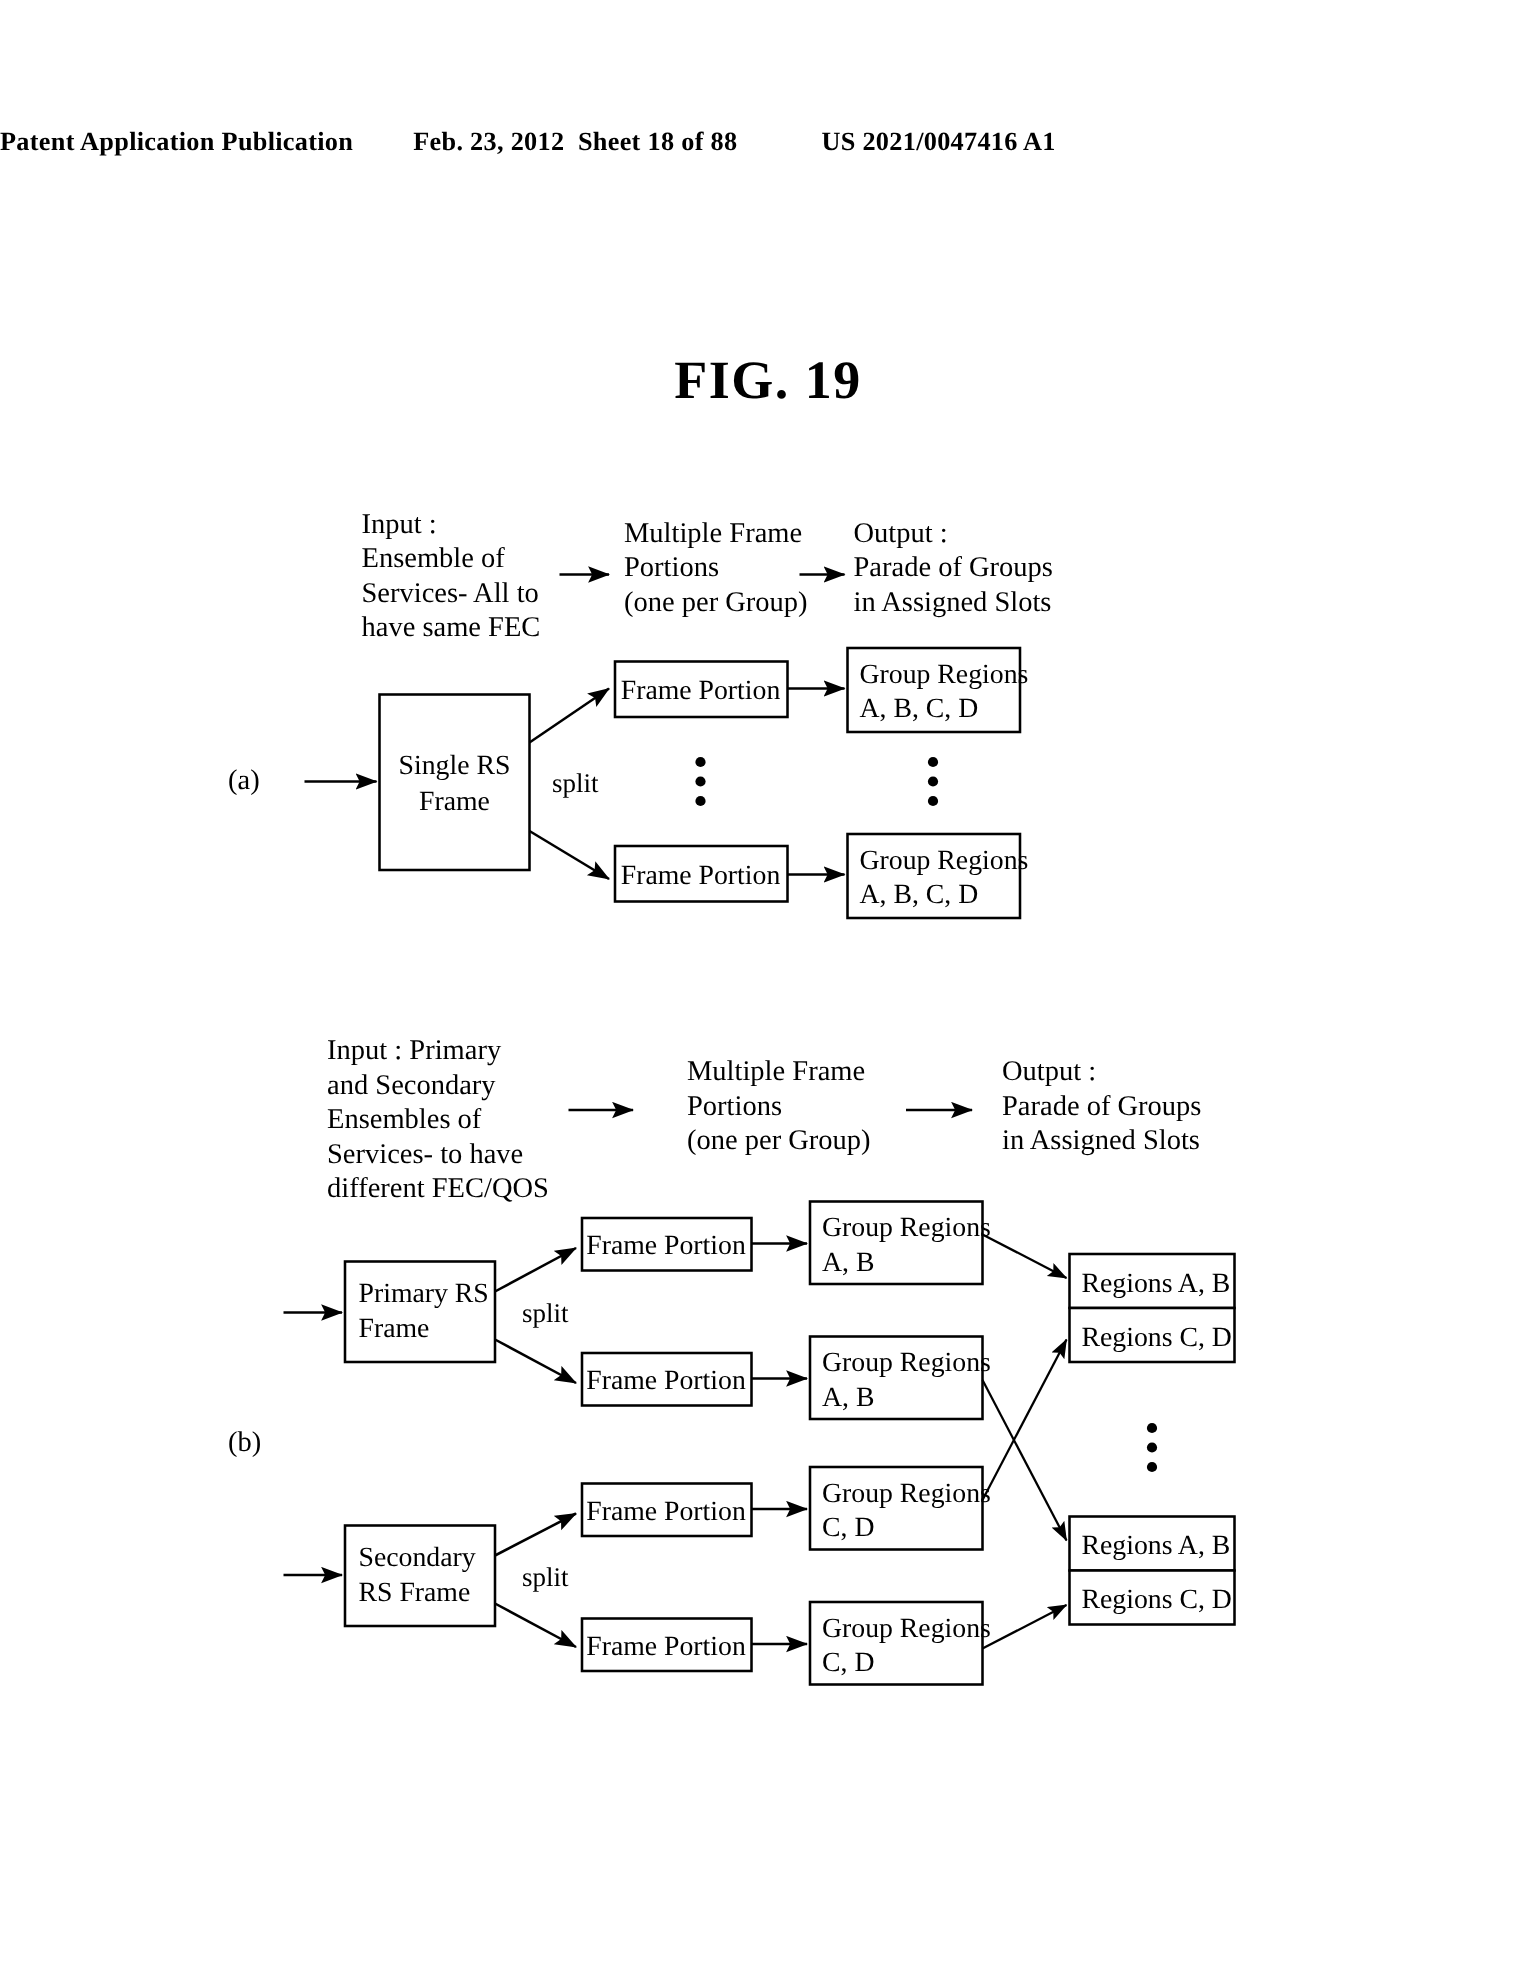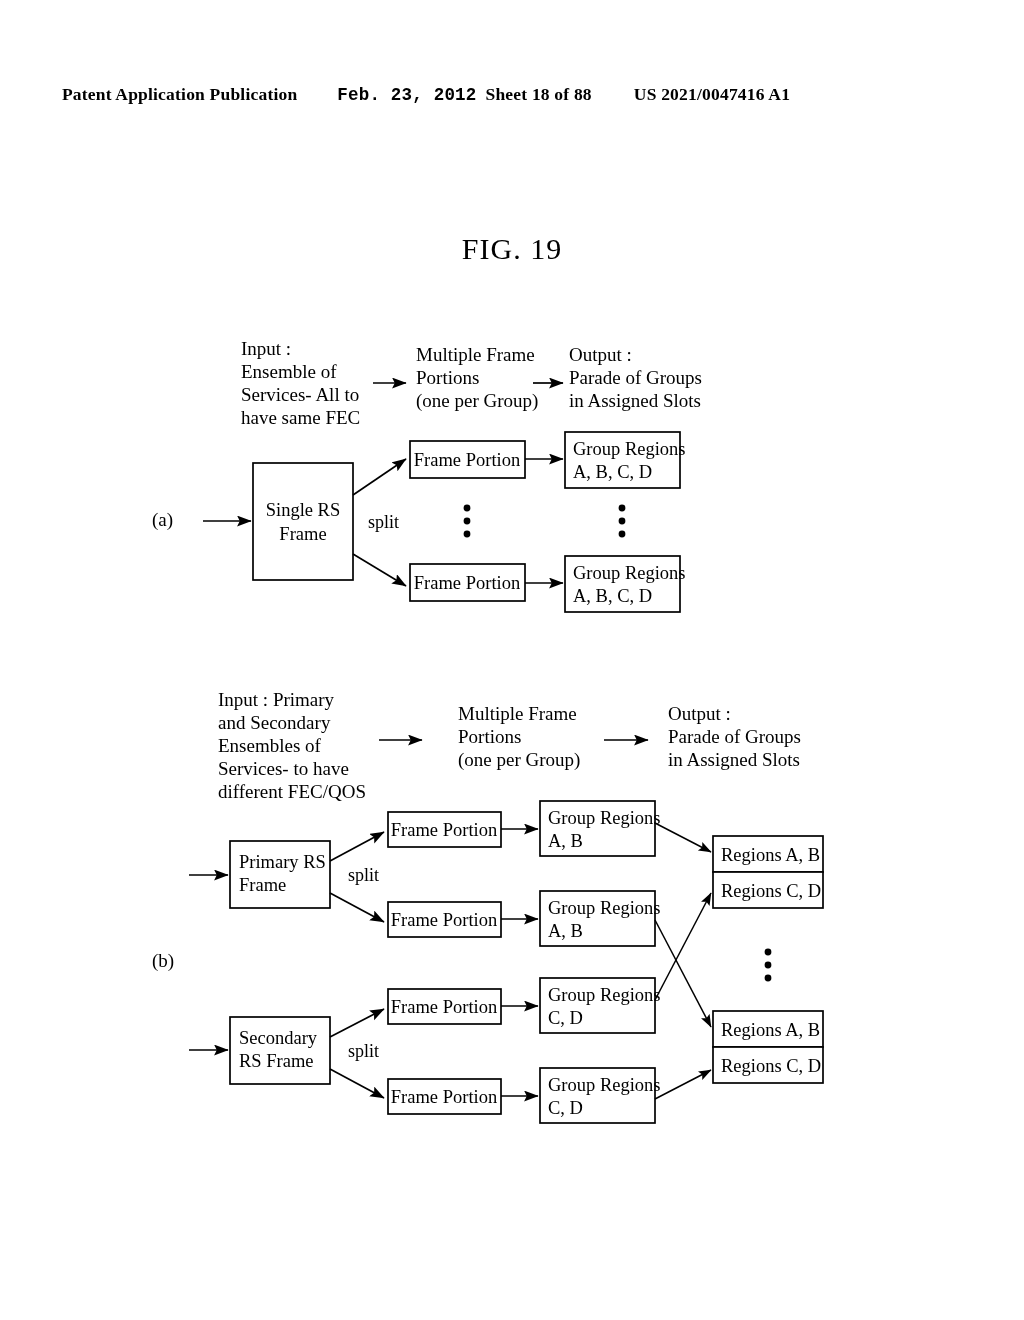--- a/index.html
+++ b/index.html
@@ -17,43 +17,43 @@
     overflow: hidden;
   }
 
   
   .page-header {
     position: absolute;
     top: 84px;
     left: 0;
     width: 852px;
     display: flex;
-    justify-content: center;
+    justify-content: flex-start;
     align-items: baseline;
     font-family: "Liberation Serif", "DejaVu Serif", serif;
     font-weight: bold;
     font-size: 17.5px;
     letter-spacing: 0.2px;
     white-space: nowrap;
   }
   .page-header .hdr-pub { margin-right: 40px; }
-  .page-header .hdr-date { margin-right: 9px; font-family: Liberation Mono, monospace; }
-  .page-header .hdr-sheet { margin-right: 42px; }
+  .page-header .hdr-date { margin-right: 9px; }
+  .page-header .hdr-sheet { margin-right: 56px; }
   .page-header .hdr-patno { }
 
   
   .fig-title {
     position: absolute;
     top: 232px;
     left: 0;
     width: 1024px;
     text-align: center;
     font-family: "Liberation Serif", "DejaVu Serif", serif;
-    font-weight: normal;
-    font-size: 30px;
+    font-weight: bold;
+    font-size: 36px;
     letter-spacing: 1px;
   }
 
   
   .diagram {
     position: absolute;
     top: 0;
     left: 0;
     width: 1024px;
     height: 1320px;

